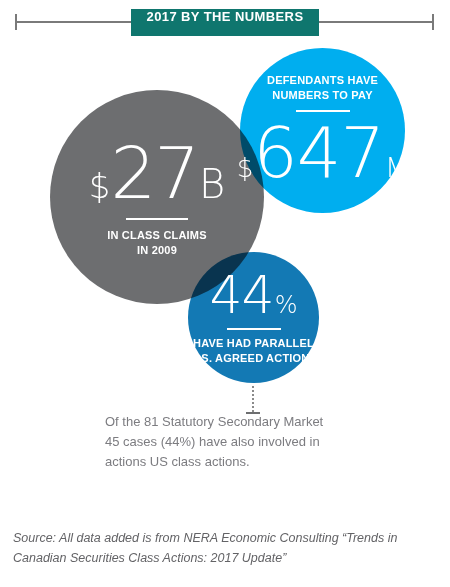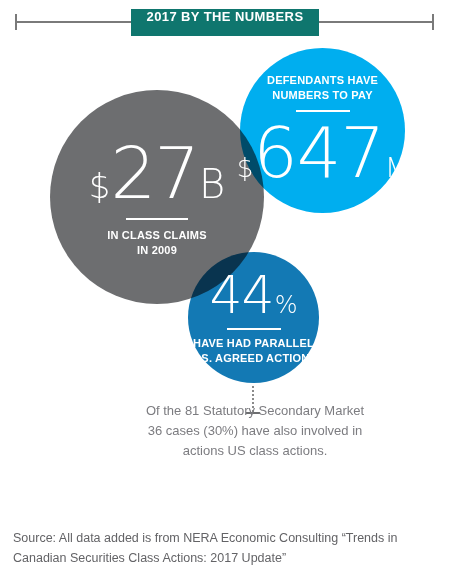--- a/index.html
+++ b/index.html
@@ -150,37 +150,38 @@
   .leader-cap {
     position: absolute;
     left: 246px; top: 412px;
     width: 14px; height: 2px;
     background: #6d6e70;
   }
 
   
   .caption {
     position: absolute;
-    left: 105px; top: 401px;
+    left: 105px; top: 412px;
     width: 300px;
-    text-align: center;
+    text-align: left;
     font-size: 13px;
     line-height: 1.55;
     color: #7c7c80;
   }
   .caption div { white-space: nowrap; }
 
   
   .source {
     position: absolute;
     left: 13px; top: 528px;
     width: 424px;
     font-size: 12.5px;
     line-height: 1.6;
     color: #636366;
+    font-style: italic;
   }
 </style>
 </head>
 <body>
 
 <div class="header">
   <div class="rule-line"></div>
   <div class="rule-cap left"></div>
   <div class="rule-cap right"></div>
   <div class="banner">
@@ -231,17 +232,17 @@
       <div>U.S. AGREED ACTIONS</div>
     </div>
   </div>
 </div>
 
 <div class="leader"></div>
 <div class="leader-cap"></div>
 
 <div class="caption">
   <div>Of the 81 Statutory Secondary Market</div>
-  <div>36 cases (30%) have also involved in</div>
+  <div>45 cases (44%) have also involved in</div>
   <div>actions US class actions.</div>
 </div>
 
 <div class="source">Source: All data added is from NERA Economic Consulting “Trends in Canadian Securities Class Actions: 2017 Update”</div>
 
 </body></html>

